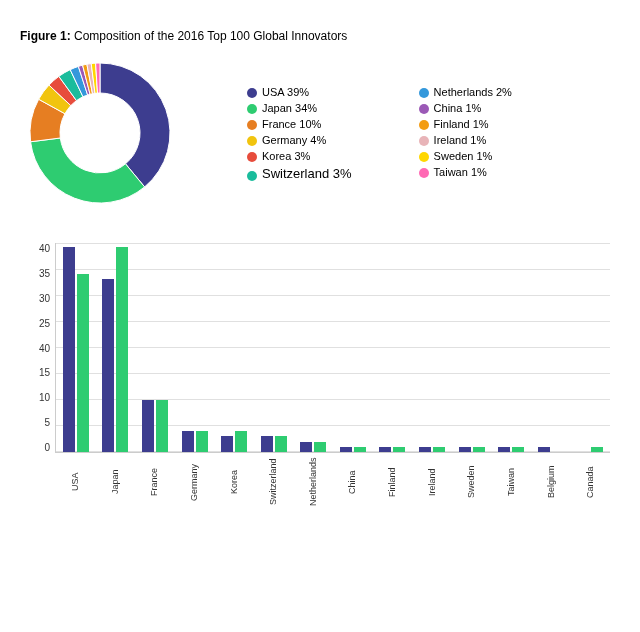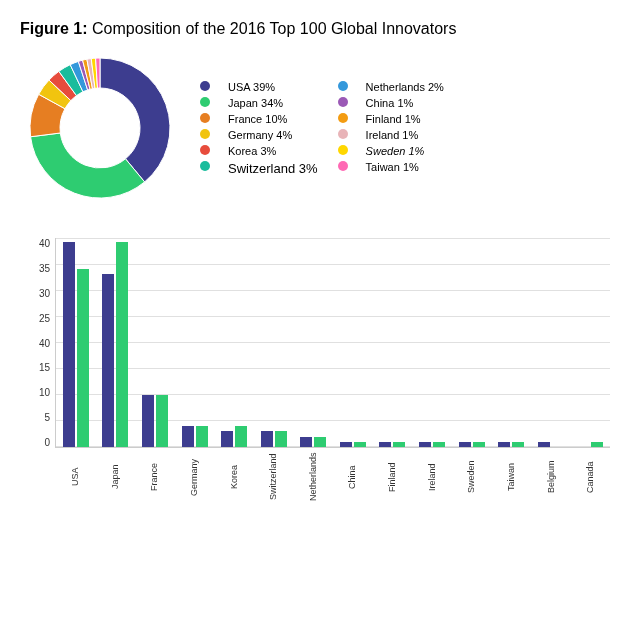--- a/index.html
+++ b/index.html
@@ -4,22 +4,23 @@
   <style>
     * { box-sizing: border-box; margin: 0; padding: 0; }
     body {
       font-family: Arial, sans-serif;
       background: #fff;
       padding: 20px;
       width: 640px;
       min-height: 632px;
     }
     .figure-title {
-      font-size: 16px;
+      font-size: 12px;
       margin-bottom: 10px;
+      margin-top: 9px;
     }
     .figure-title strong {
       font-weight: bold;
     }
     .figure1-container {
       display: flex;
       align-items: center;
       margin-bottom: 30px;
     }
     .donut-wrapper {
@@ -38,23 +39,24 @@
       display: flex;
       gap: 20px;
     }
     .legend-col {
       display: flex;
       flex-direction: column;
       gap: 4px;
     }
     .legend-item {
       display: flex;
-      align-items: flex-start;
-      gap: 18px;
+      align-items: flex-end;
+      gap: 5px;
       font-size: 11px;
+      margin-left: 47px;
     }
     .legend-dot {
       width: 10px;
       height: 10px;
       border-radius: 50%;
       flex-shrink: 0;
     }
     .source-text {
       font-size: 9px;
       color: #888;
@@ -227,21 +229,21 @@
             <div class="legend-item">
               <div class="legend-dot" style="background-color: rgb(243, 156, 18);"></div>
               <span style="font-size: 11px;">Finland 1%</span>
             </div>
             <div class="legend-item">
               <div class="legend-dot" style="background-color: rgb(232, 180, 184);"></div>
               <span style="font-size: 11px;">Ireland 1%</span>
             </div>
             <div class="legend-item">
               <div class="legend-dot" style="background-color: rgb(255, 215, 0);"></div>
-              <span style="font-size: 11px; font-style: italic;">Sweden 1%</span>
+              <span style="font-size: 11px;">Sweden 1%</span>
             </div>
             <div class="legend-item">
               <div class="legend-dot" style="background-color: rgb(255, 105, 180);"></div>
               <span style="font-size: 11px;">Taiwan 1%</span>
             </div>
           </div>
       </div>
     </div>
   </div>
 </div>

